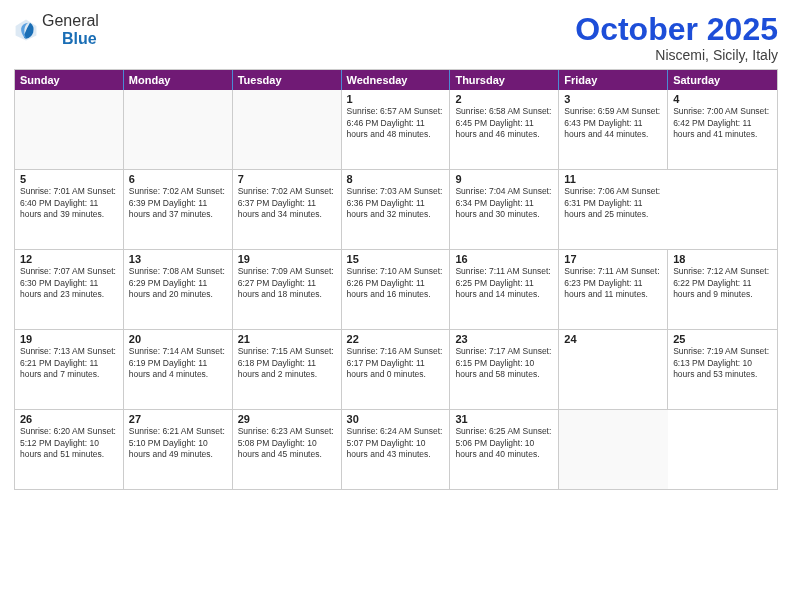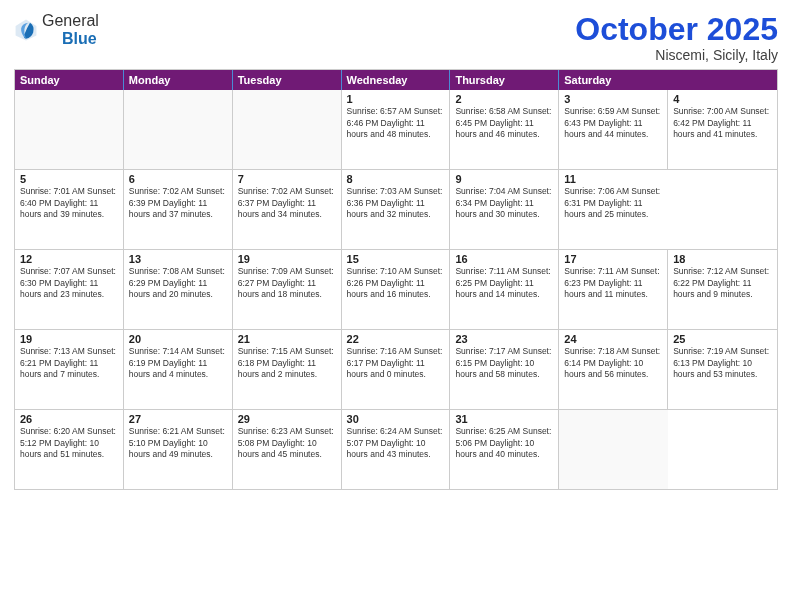--- a/index.html
+++ b/index.html
@@ -127,20 +127,21 @@
     </div>
   </div>
 
   <div class="calendar">
     <div class="cal-header" id="cal-header">
         <div class="cal-header-cell">Sunday</div>
         <div class="cal-header-cell">Monday</div>
         <div class="cal-header-cell">Tuesday</div>
         <div class="cal-header-cell">Wednesday</div>
         <div class="cal-header-cell">Thursday</div>
+        <div class="cal-header-cell">Friday</div>
         <div class="cal-header-cell">Saturday</div>
       </div>
     <div class="cal-body" id="cal-body">
         <div class="cal-row">
           <div class="cal-cell empty"></div>
           <div class="cal-cell empty"></div>
           <div class="cal-cell empty"></div>
           <div class="cal-cell">
             <div class="day-num">1</div>
             <div class="day-info">Sunrise: 6:57 AM
@@ -296,24 +297,20 @@
           </div>
           <div class="cal-cell">
             <div class="day-num">23</div>
             <div class="day-info">Sunrise: 7:17 AM
 Sunset: 6:15 PM
 Daylight: 10 hours
 and 58 minutes.</div>
           </div>
           <div class="cal-cell">
             <div class="day-num">24</div>
-            <div class="day-info">Sunrise: 7:18 AM
-Sunset: 6:14 PM
-Daylight: 10 hours
-and 56 minutes.</div>
           </div>
           <div class="cal-cell">
             <div class="day-num">25</div>
             <div class="day-info">Sunrise: 7:19 AM
 Sunset: 6:13 PM
 Daylight: 10 hours
 and 53 minutes.</div>
           </div>
         </div>
         <div class="cal-row">

